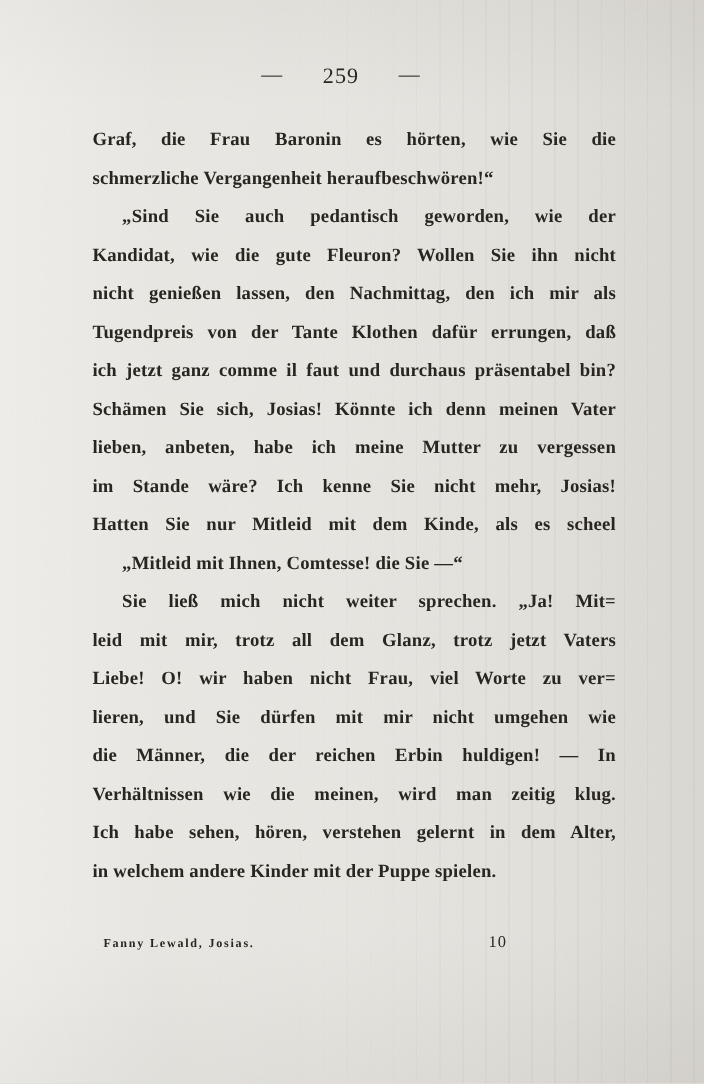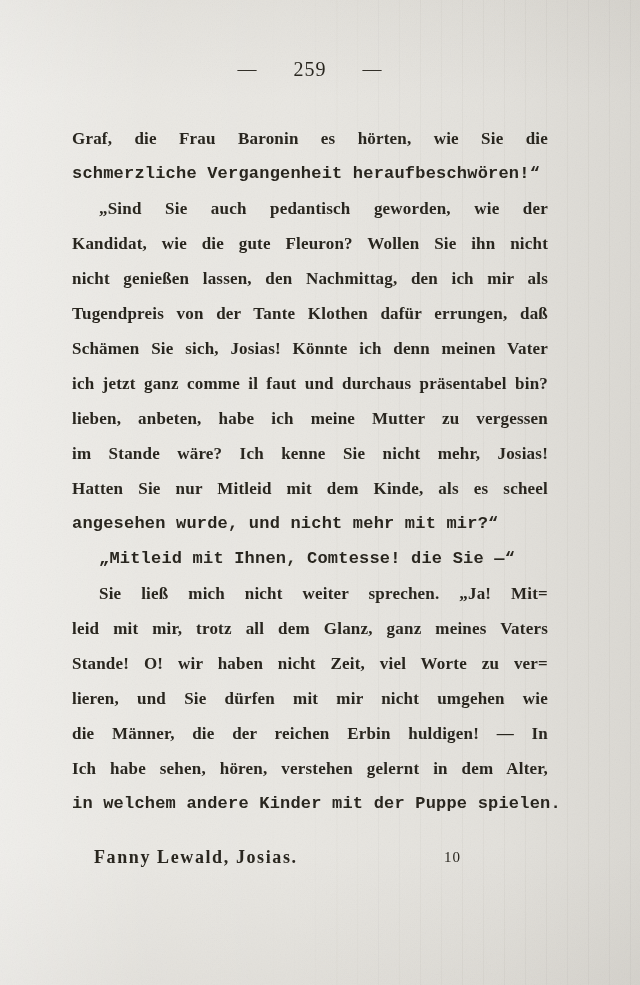--- a/index.html
+++ b/index.html
@@ -39,41 +39,41 @@
   .header {
     position: absolute;
     top: 58px; left: 72px; width: 476px;
     display: flex; justify-content: center; align-items: center;
     column-gap: 36px;
     font-size: 20px; letter-spacing: 1px;
   }
   .header .dash { font-size: 19px; transform: translateY(-1px); }
   .text-block {
     position: absolute;
-    top: 109px; left: 72px; width: 476px; margin-top: 12px;
+    top: 109px; left: 84px; width: 476px;
   }
   .line {
     height: 35px; line-height: 35px;
     font-size: 17px; font-weight: bold;
     letter-spacing: 0.2px;
     text-align: justify;
     text-align-last: justify;
     white-space: nowrap;
   }
-  .line.no-just { text-align-last: left; font-family: Liberation Mono, monospace; }
+  .line.no-just { text-align-last: left; }
   .line.indent { text-indent: 27px; }
   .footer {
     position: absolute;
     top: 845px; left: 72px; width: 476px; height: 24px;
     line-height: 24px;
   }
   .footer .signature {
     display: inline-block;
     padding-left: 22px;
-    font-size: 18px; font-weight: bold;
+    font-size: 11px; font-weight: bold;
     letter-spacing: 1.6px;
   }
   .footer .sheet-number {
     position: absolute; left: 372px; top: 0;
     font-size: 15px; letter-spacing: 1px;
   }
 </style>
 </head>
 <body>
 
@@ -94,32 +94,32 @@
     <span class="dash">—</span>
   </div>
 
   <div class="text-block">
       <div class="line">Graf, die Frau Baronin es hörten, wie Sie die</div>
       <div class="line no-just">schmerzliche Vergangenheit heraufbeschwören!“</div>
       <div class="line indent">„Sind Sie auch pedantisch geworden, wie der</div>
       <div class="line">Kandidat, wie die gute Fleuron? Wollen Sie ihn nicht</div>
       <div class="line">nicht genießen lassen, den Nachmittag, den ich mir als</div>
       <div class="line">Tugendpreis von der Tante Klothen dafür errungen, daß</div>
+      <div class="line">ich jetzt ganz comme il faut und durchaus präsentabel bin?</div>
       <div class="line">Schämen Sie sich, Josias! Könnte ich denn meinen Vater</div>
-      <div class="line">ich jetzt ganz comme il faut und durchaus präsentabel bin?</div>
       <div class="line">lieben, anbeten, habe ich meine Mutter zu vergessen</div>
       <div class="line">im Stande wäre? Ich kenne Sie nicht mehr, Josias!</div>
       <div class="line">Hatten Sie nur Mitleid mit dem Kinde, als es scheel</div>
-      <div class="line no-just">angesehen wurde, und nicht mehr mit mir?“</div>
       <div class="line indent no-just">„Mitleid mit Ihnen, Comtesse! die Sie —“</div>
       <div class="line indent">Sie ließ mich nicht weiter sprechen. „Ja! Mit=</div>
-      <div class="line">leid mit mir, trotz all dem Glanz, ganz meines Vaters</div>
-      <div class="line">Stande! O! wir haben nicht Zeit, viel Worte zu ver=</div>
+      <div class="line">leid mit mir, trotz all dem Glanz, trotz jetzt Vaters</div>
+      <div class="line">Liebe! O! wir haben nicht Frau, viel Worte zu ver=</div>
       <div class="line">lieren, und Sie dürfen mit mir nicht umgehen wie</div>
       <div class="line">die Männer, die der reichen Erbin huldigen! — In</div>
+      <div class="line">Verhältnissen wie die meinen, wird man zeitig klug.</div>
       <div class="line">Ich habe sehen, hören, verstehen gelernt in dem Alter,</div>
       <div class="line no-just">in welchem andere Kinder mit der Puppe spielen.</div>
     </div>
 
   <div class="footer">
     <span class="signature">Fanny Lewald, Josias.</span>
     <span class="sheet-number">10</span>
   </div>
 
 </div>

